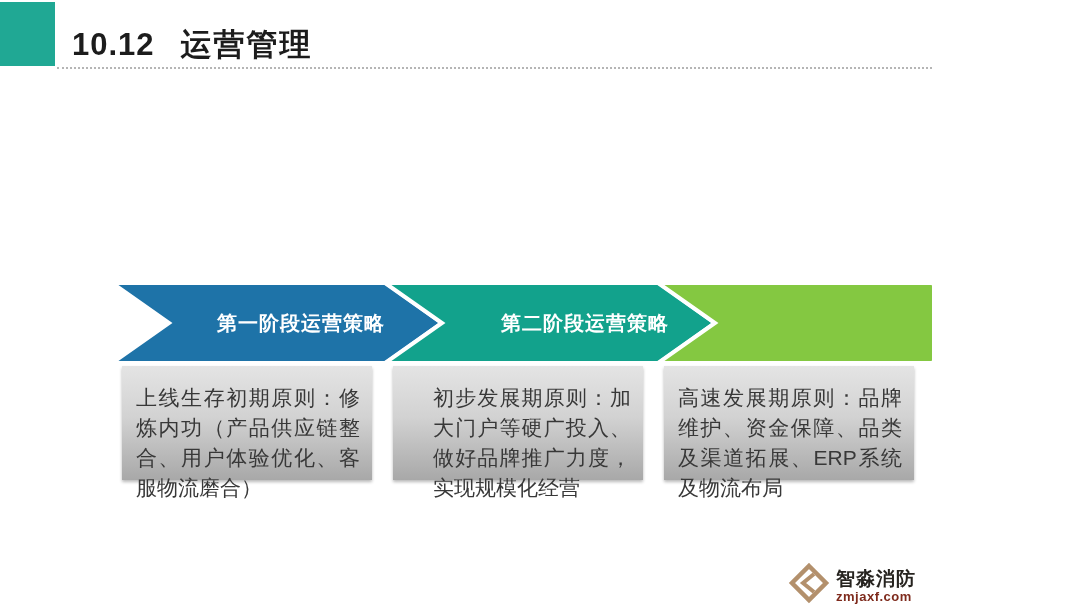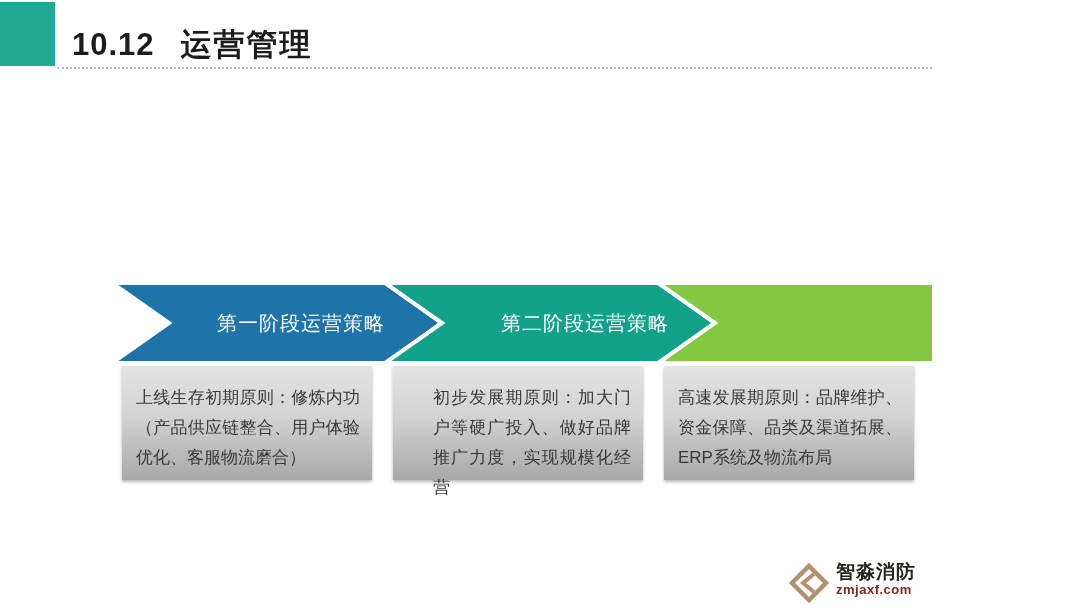--- a/index.html
+++ b/index.html
@@ -16,34 +16,34 @@
   
   .para{
     position:absolute;left:99px;top:122px;width:880px;margin:0;
     font-size:20px;line-height:38px;letter-spacing:.5px;color:#3c3c3c;text-align:justify;
   }
   
   .arrows{position:absolute;left:110px;top:281px;width:880px;height:84px;}
   .arrow-label{
     position:absolute;top:283px;height:80px;width:330px;box-sizing:border-box;
     display:flex;align-items:center;justify-content:center;padding-left:48px;
-    color:#ffffff;font-size:20px;font-weight:400;letter-spacing:1px;pointer-events:none;
+    color:#ffffff;font-size:20px;font-weight:700;letter-spacing:1px;pointer-events:none;
   }
   .lbl1{left:112px;} .lbl2{left:396px;} .lbl3{left:658px;}
   
   .box{
     position:absolute;top:366px;width:250px;height:114px;box-sizing:border-box;
     background:linear-gradient(180deg,#e4e4e4 0%,#d2d2d2 45%,#a8a8a8 100%);
     box-shadow:0 2px 3px rgba(0,0,0,.28);
     padding:17px 12px 0 14px;
-    font-size:17px;line-height:30px;color:#383838;text-align:justify;
+    font-size:21px;line-height:30px;color:#383838;text-align:justify;
   }
   .box1{left:122px;} .box2{left:393px;padding-left:40px;} .box3{left:664px;}
   
-  .watermark{position:absolute;right:16px;bottom:4px;display:flex;align-items:flex-start;gap:6px;}
+  .watermark{position:absolute;right:16px;bottom:4px;display:flex;align-items:flex-end;gap:6px;}
   .wm-text{display:flex;flex-direction:column;line-height:1.1;}
   .wm-name{font-size:19px;font-weight:700;color:#26231f;letter-spacing:1px;}
   .wm-site{font-size:13px;font-weight:700;color:#7e2a1c;letter-spacing:.5px;}
 </style>
 </head>
 <body>
 
 <div class="slide">
 
   <div class="accent"></div>

